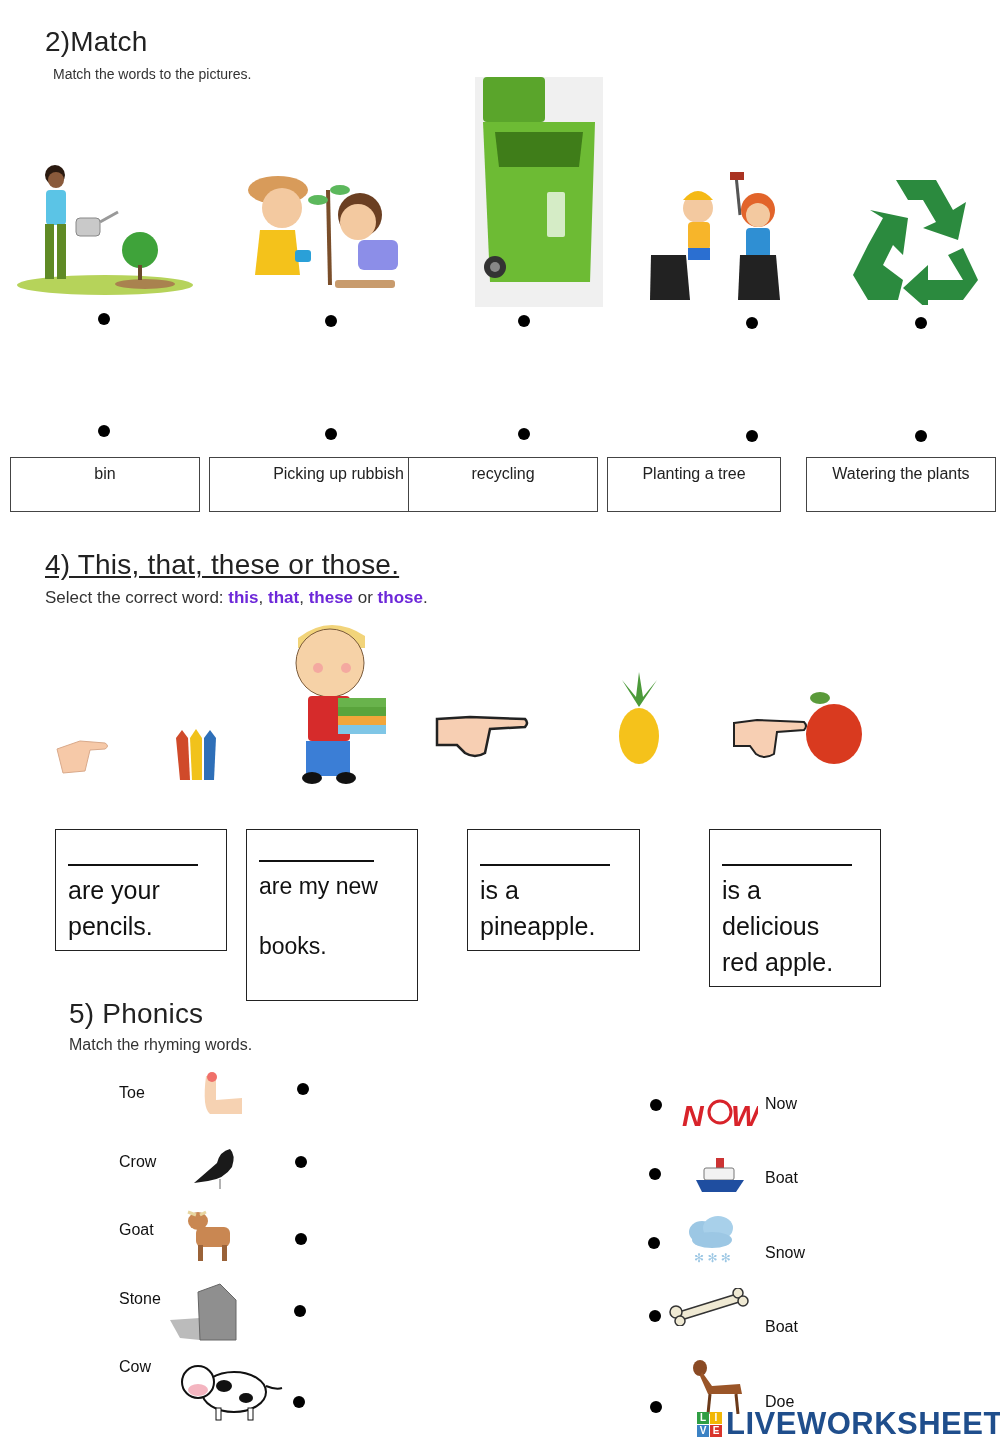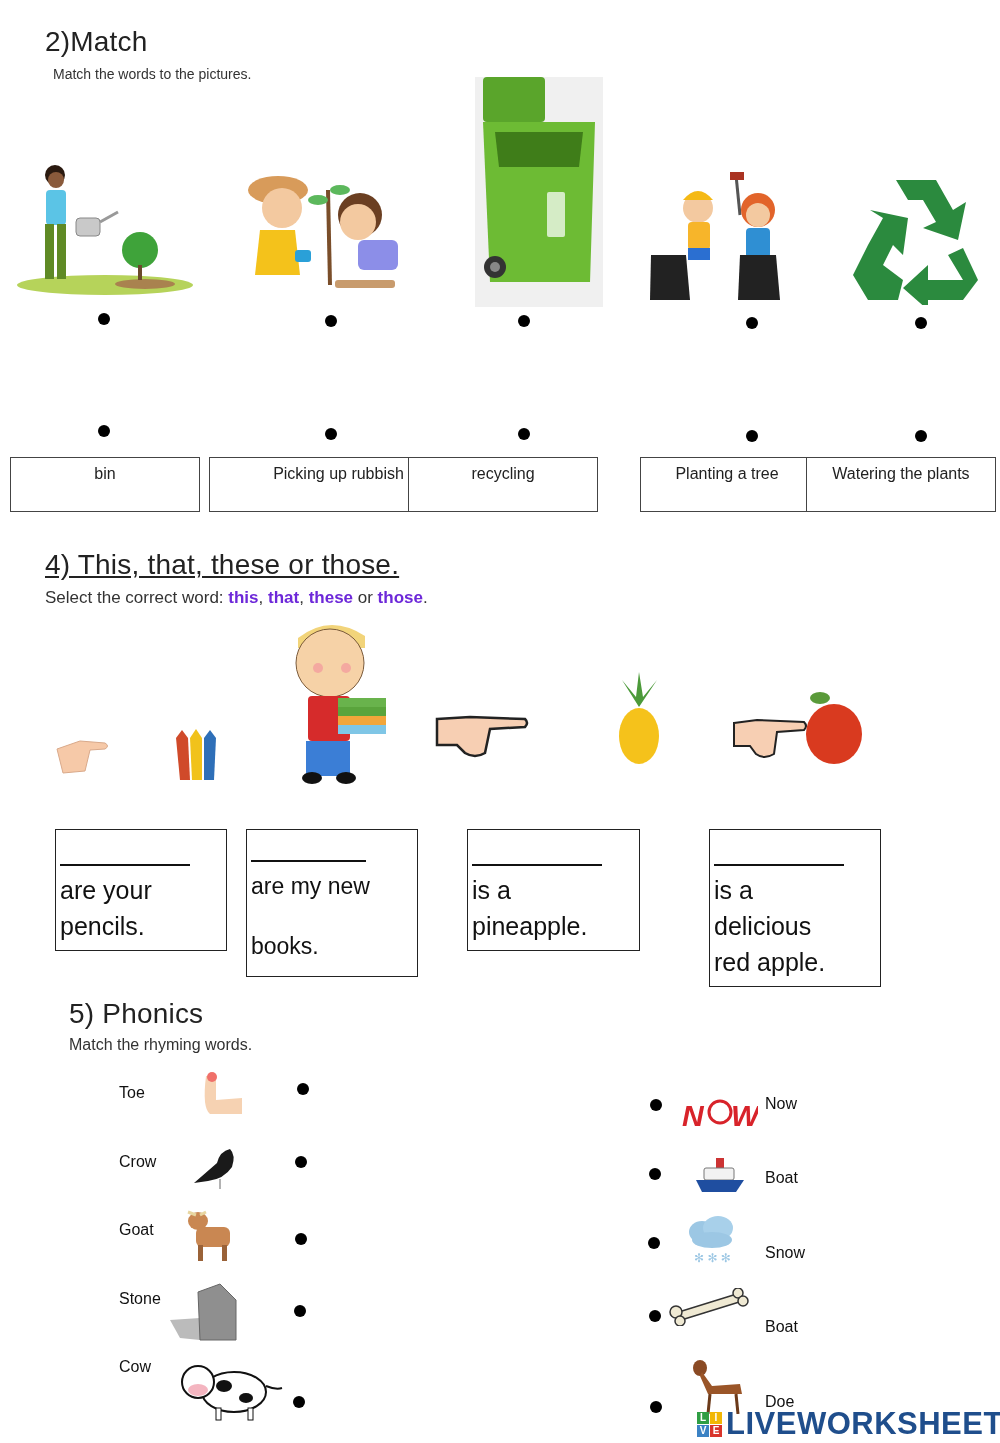--- a/index.html
+++ b/index.html
@@ -4,21 +4,21 @@
 <style>
   * { box-sizing: border-box; margin: 0; padding: 0; }
   html, body { width: 1000px; height: 1443px; background: #ffffff; overflow: hidden; }
   body { position: relative; font-family: "Liberation Sans", "DejaVu Sans", sans-serif; color: #1a1a1a; }
   .abs { position: absolute; }
   .h-title { font-size: 28px; font-weight: 400; color: #222; letter-spacing: 0.2px; }
   .h-sub { font-size: 15px; color: #333; }
   .h-sub-sm { font-size: 14px; color: #333; }
   .dot { position: absolute; width: 12px; height: 12px; border-radius: 50%; background: #000; cursor: pointer; }
   .wordbox { position: absolute; top: 457px; height: 55px; border: 1.5px solid #444; background: #fff; text-align: center; font-size: 16px; padding-top: 7px; color: #222; cursor: pointer; }
-  .sbox { position: absolute; border: 1.5px solid #222; background: #fff; font-size: 25px; line-height: 36px; color: #111; padding-left: 4px; }
+  .sbox { position: absolute; border: 1.5px solid #222; background: #fff; font-size: 25px; line-height: 36px; color: #111; padding-left: 12px; }
   .blank { display: block; width: 130px; border-bottom: 2px solid #111; height: 26px; margin-bottom: 6px; cursor: text; }
   .phon-word { position: absolute; font-size: 16px; color: #111; }
   .pic { position: absolute; }
   .bold { font-weight: 700; color: #6d28d9; }
   .logo { position: absolute; left: 697px; top: 1406px; display: flex; align-items: center; }
   .logo-grid { display: grid; grid-template-columns: 12px 12px; grid-template-rows: 12px 12px; gap: 1px; margin-right: 4px; }
   .logo-grid span { font-size: 10px; font-weight: 700; color: #fff; text-align: center; line-height: 12px; }
   .logo-text { font-size: 31px; font-weight: 700; color: #1f4e8c; letter-spacing: 0.5px; }
 </style>
 </head>
@@ -104,21 +104,21 @@
 
 <div class="dot" style="left:98px;top:425px;"></div>
 <div class="dot" style="left:325px;top:428px;"></div>
 <div class="dot" style="left:518px;top:428px;"></div>
 <div class="dot" style="left:746px;top:430px;"></div>
 <div class="dot" style="left:915px;top:430px;"></div>
 
 <div class="wordbox" style="left:10px;width:190px;">bin</div>
 <div class="wordbox" style="left:209px;width:220px;padding-left:39px;">Picking up rubbish</div>
 <div class="wordbox" style="left:408px;width:190px;">recycling</div>
-<div class="wordbox" style="left:640px;width:174px;">Planting a tree</div>
+<div class="wordbox" style="left:607px;width:174px;">Planting a tree</div>
 <div class="wordbox" style="left:806px;width:190px;">Watering the plants</div>
 
 <div class="abs h-title" style="left:45px;top:549px;text-decoration:underline;">4) This, that, these or those.</div>
 <div class="abs h-sub" style="left:45px;top:588px;font-size:17px;">
   <span>Select the correct word: </span><span class="bold">this</span><span>, </span><span class="bold">that</span><span>, </span><span class="bold">these</span><span> or </span><span class="bold">those</span><span>.</span>
 </div>
 
 <div class="pic" style="left:55px;top:737px;width:55px;height:38px;">
   <svg width="55" height="38" viewBox="0 0 55 38">
       <path d="M2 12 L25 4 L50 6 Q55 9 50 12 L35 13 L30 34 L8 36 Z" fill="#f6c9a8" stroke="#d9a98a"></path>
@@ -164,21 +164,21 @@
     <ellipse cx="102" cy="46" rx="28" ry="30" fill="#d93a1f"></ellipse>
     <ellipse cx="88" cy="10" rx="10" ry="6" fill="#5a9a3a"></ellipse>
   </svg>
 </div>
 
 <div class="sbox" style="left:55px;top:829px;width:172px;height:122px;padding-top:10px;">
   <span class="blank"></span>
   <div>are your</div>
   <div>pencils.</div>
 </div>
-<div class="sbox" style="left:246px;top:829px;width:172px;height:148px;padding-top:6px;">
+<div class="sbox" style="left:246px;top:829px;width:172px;height:172px;padding-top:6px;">
   <span class="blank" style="width:115px;"></span>
   <div style="font-size:23px;">are my new</div>
   <div style="font-size:23px;margin-top:24px;">books.</div>
 </div>
 <div class="sbox" style="left:467px;top:829px;width:173px;height:122px;padding-top:10px;">
   <span class="blank"></span>
   <div>is a</div>
   <div>pineapple.</div>
 </div>
 <div class="sbox" style="left:709px;top:829px;width:172px;height:158px;padding-top:10px;">

